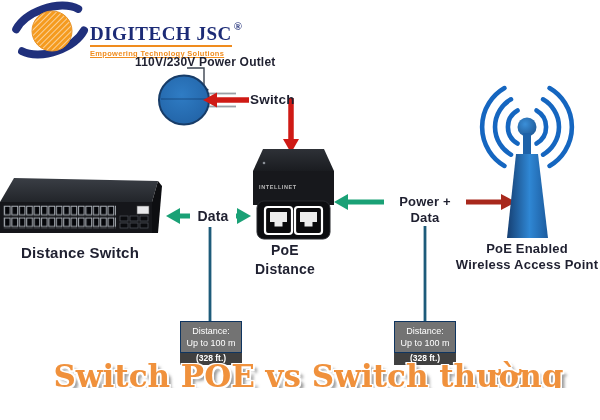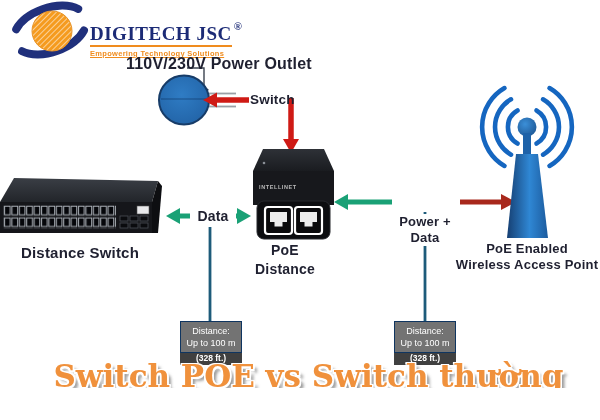--- a/index.html
+++ b/index.html
@@ -14,24 +14,24 @@
   .logo-text{position:absolute;left:90px;top:24px;z-index:3;}
   .logo-company{font-family:"Liberation Serif",serif;font-weight:bold;font-size:19px;
                 color:#1c2b76;letter-spacing:.5px;line-height:20px;
                 border-bottom:2.5px solid #f08c1e;padding-bottom:1px;display:inline-block;}
   .logo-reg{font-family:"Liberation Serif",serif;font-weight:bold;font-size:11px;color:#1c2b76;
             vertical-align:top;position:relative;top:-4px;margin-left:2px;}
   .logo-tagline{font-size:7.5px;font-weight:bold;color:#f08c1e;letter-spacing:.3px;
                 text-decoration:underline;margin-top:2px;}
 
   
-  .outlet-label{left:126px;top:55px;width:122px;font-size:16px;white-space:nowrap;}
+  .outlet-label{left:135px;top:55px;width:122px;font-size:12px;white-space:nowrap;}
   .power-label{left:250px;top:92px;font-size:13.5px;line-height:16px;}
   .data-label{left:190px;top:208px;width:46px;font-size:14px;line-height:16px;}
-  .powerdata-label{left:384px;top:194px;width:82px;font-size:13px;line-height:16px;margin-top:20px;}
+  .powerdata-label{left:384px;top:194px;width:82px;font-size:13px;line-height:16px;}
   .switch-label{left:5px;top:244px;width:150px;font-size:15px;}
   .injector-label{left:245px;top:241px;width:80px;font-size:14px;line-height:19px;}
   .ap-label{left:447px;top:241px;width:160px;font-size:13px;line-height:15.5px;}
 
   
   .distbox{position:absolute;top:321px;width:62px;z-index:3;text-align:center;}
   .distbox .main{background:#737373;border:1px solid #0f3560;color:#fff;font-size:9px;
                  line-height:12px;padding:3px 0 3px;}
   .distbox .strip{background:#404040;color:#fff;font-size:8.5px;font-weight:bold;
                   padding:0 0 2px;line-height:10px;}

